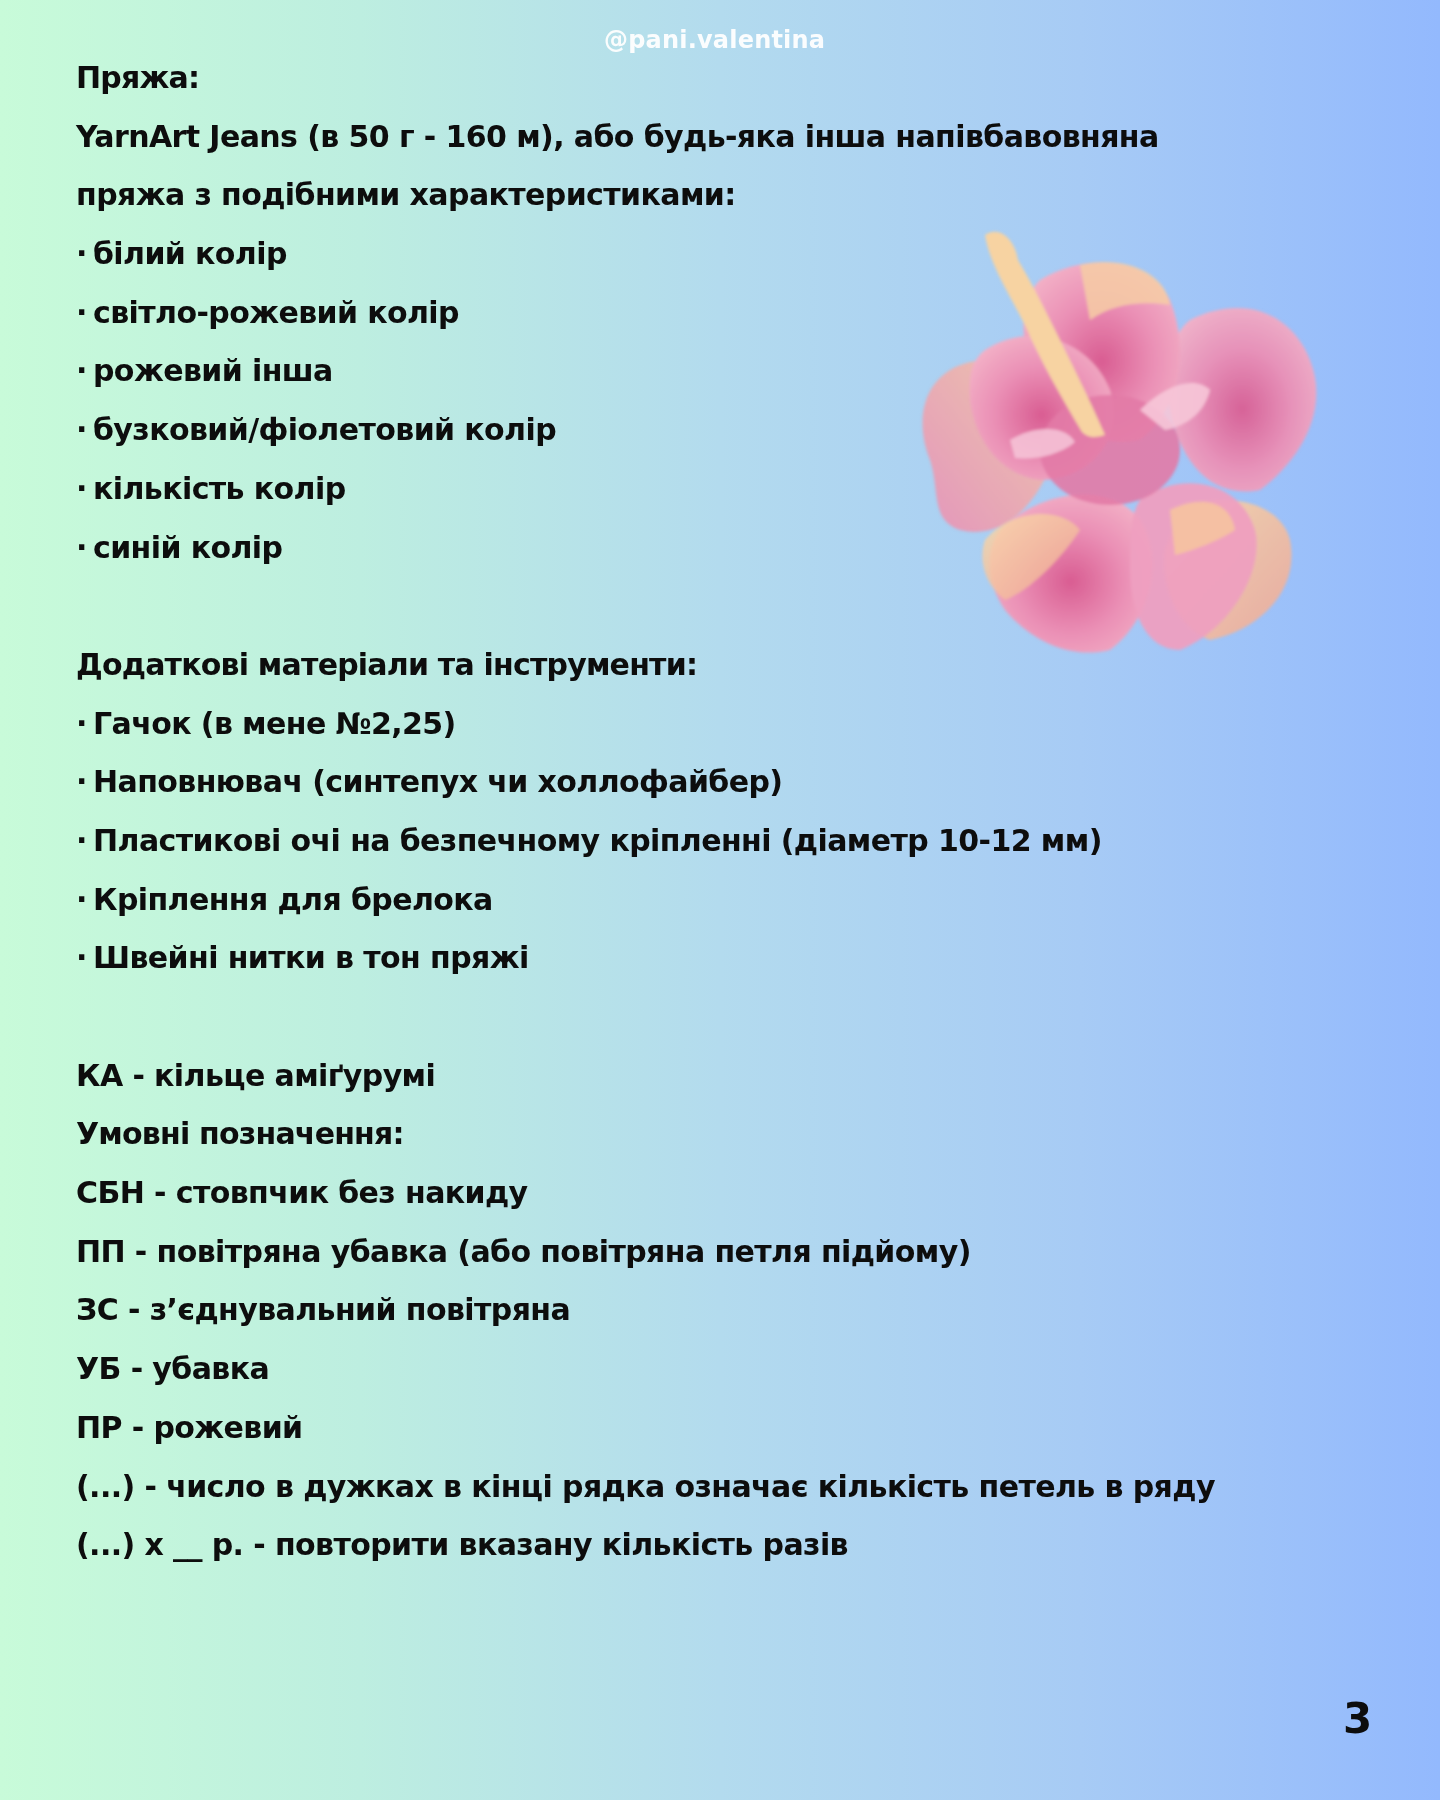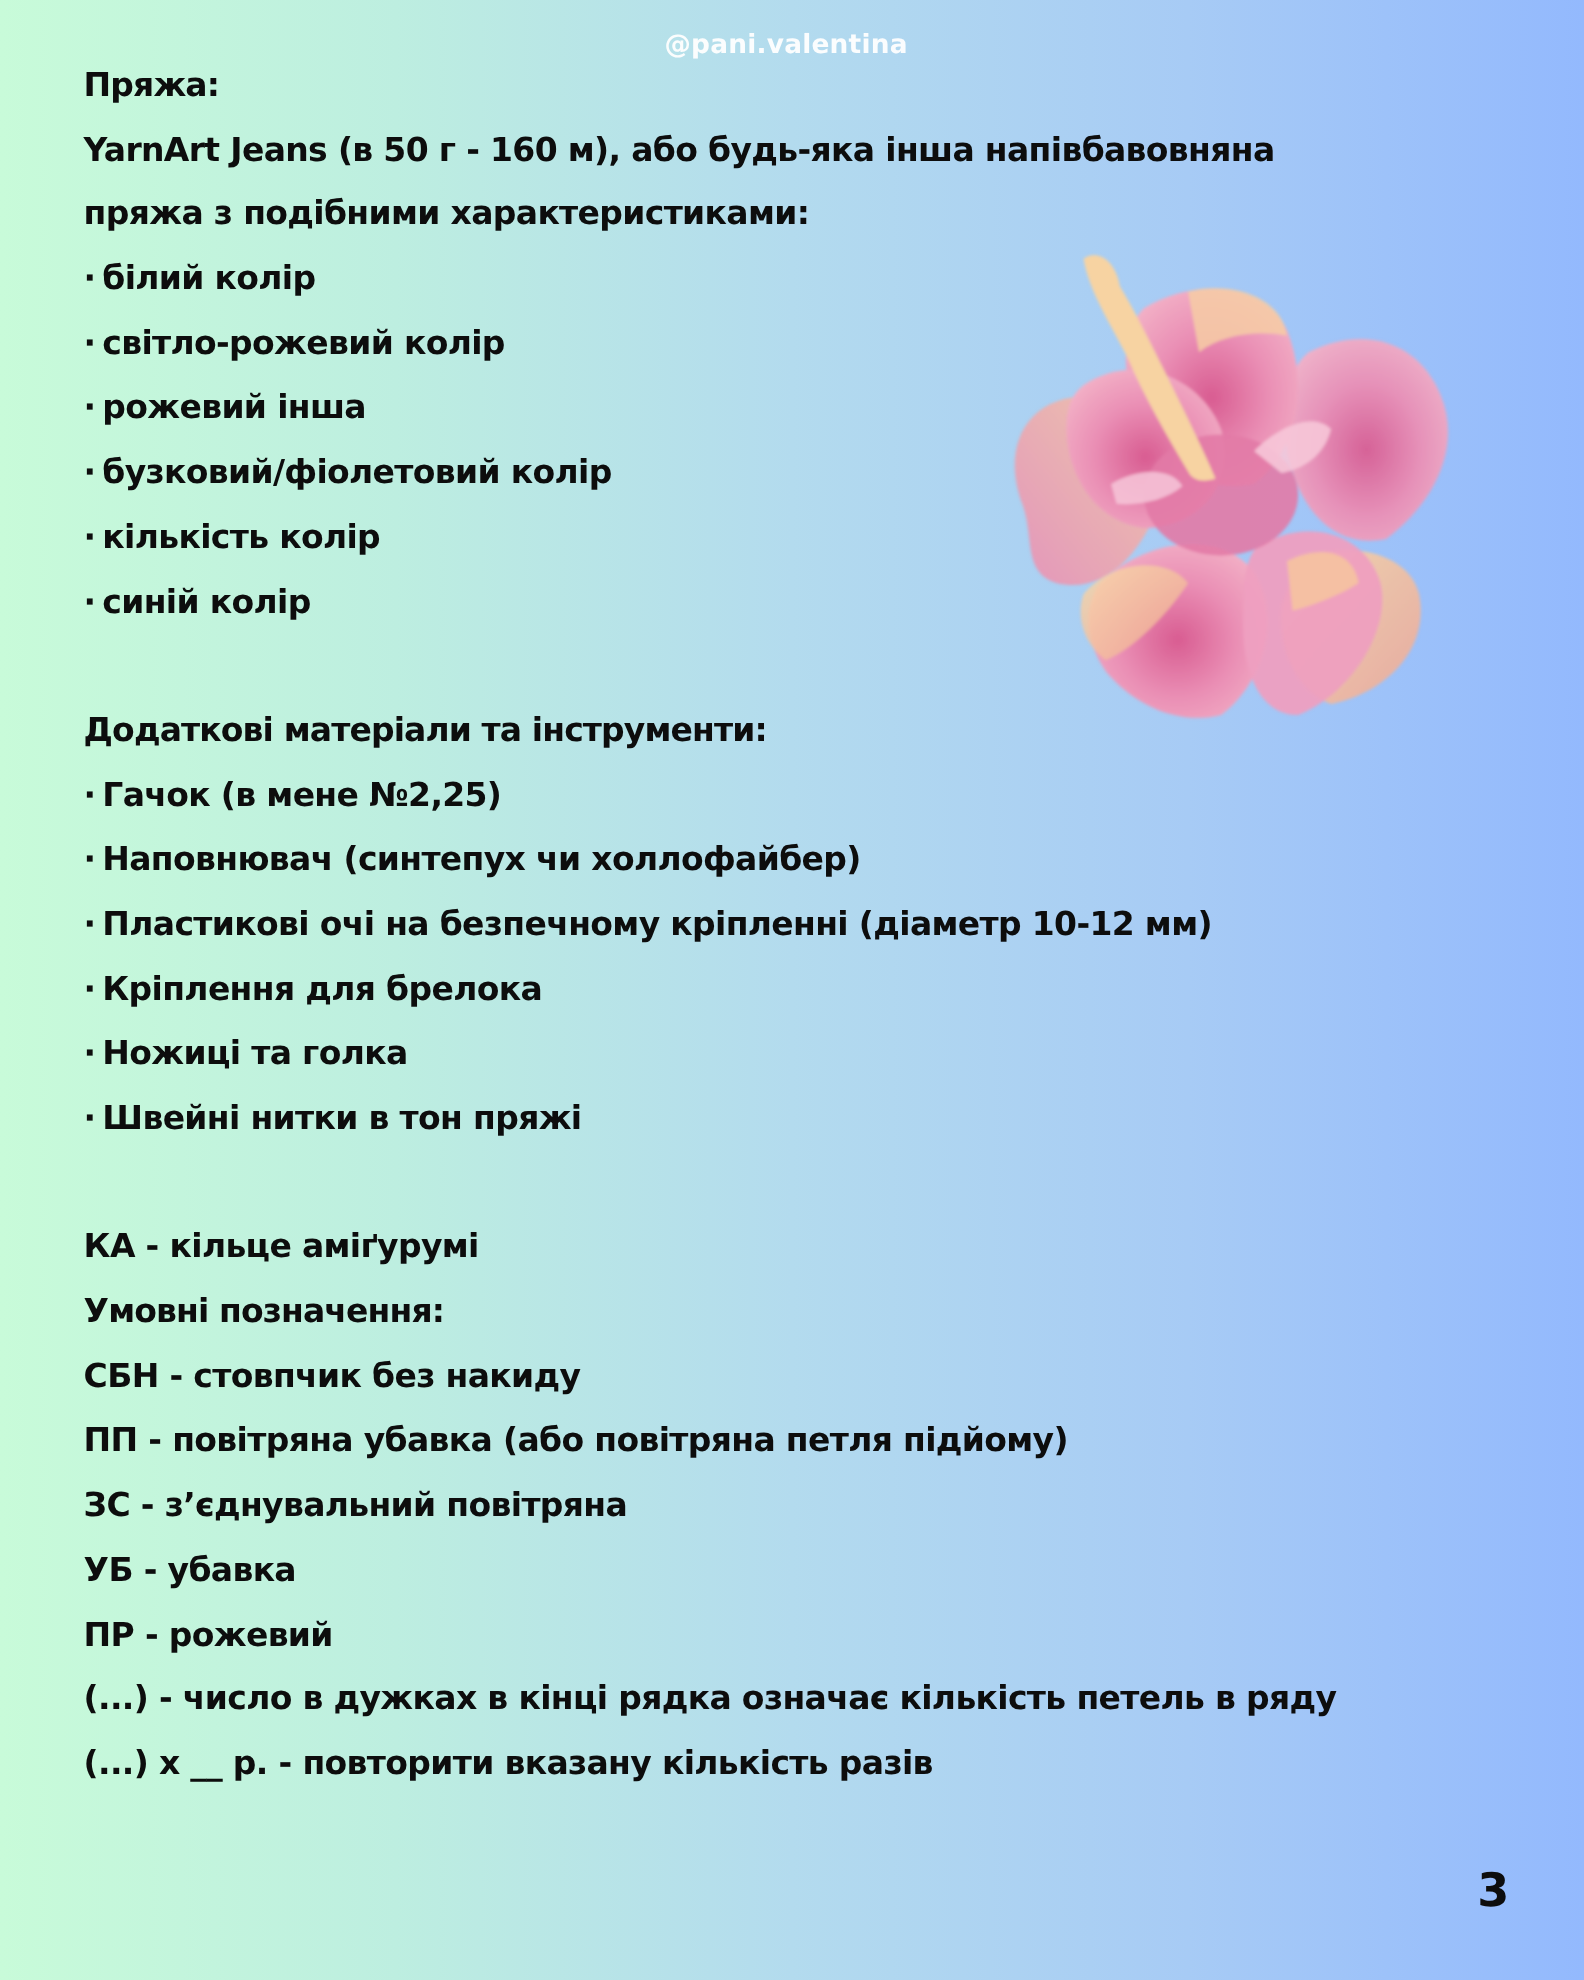--- a/index.html
+++ b/index.html
@@ -118,21 +118,20 @@
   <div class="line"><span class="bullet">·</span><span>бузковий/фіолетовий колір</span></div>
   <div class="line"><span class="bullet">·</span><span>кількість колір</span></div>
   <div class="line"><span class="bullet">·</span><span>синій колір</span></div>
   <div class="line blank"></div>
 
   <div class="line heading">Додаткові матеріали та інструменти:</div>
   <div class="line"><span class="bullet">·</span><span>Гачок (в мене №2,25)</span></div>
   <div class="line"><span class="bullet">·</span><span>Наповнювач (синтепух чи холлофайбер)</span></div>
   <div class="line"><span class="bullet">·</span><span>Пластикові очі на безпечному кріпленні (діаметр 10-12 мм)</span></div>
   <div class="line"><span class="bullet">·</span><span>Кріплення для брелока</span></div>
-  <div class="line"><span class="bullet">·</span><span>Ножиці та голка</span></div>
   <div class="line"><span class="bullet">·</span><span>Швейні нитки в тон пряжі</span></div>
   <div class="line blank"></div>
 
   <div class="line">КА - кільце аміґурумі</div>
   <div class="line heading">Умовні позначення:</div>
   <div class="line">СБН - стовпчик без накиду</div>
   <div class="line">ПП - повітряна убавка (або повітряна петля підйому)</div>
   <div class="line">ЗС - з’єднувальний повітряна</div>
   <div class="line">УБ - убавка</div>
   <div class="line">ПР - рожевий</div>

